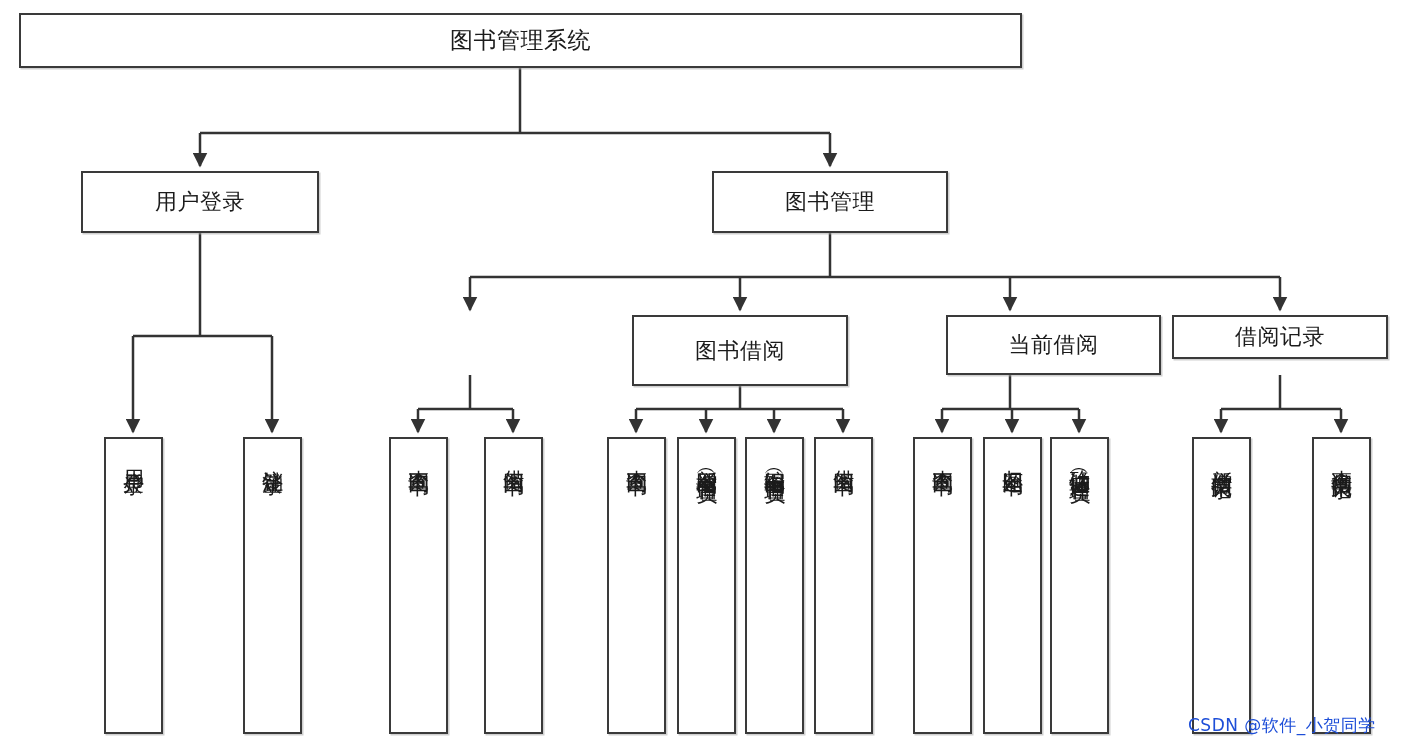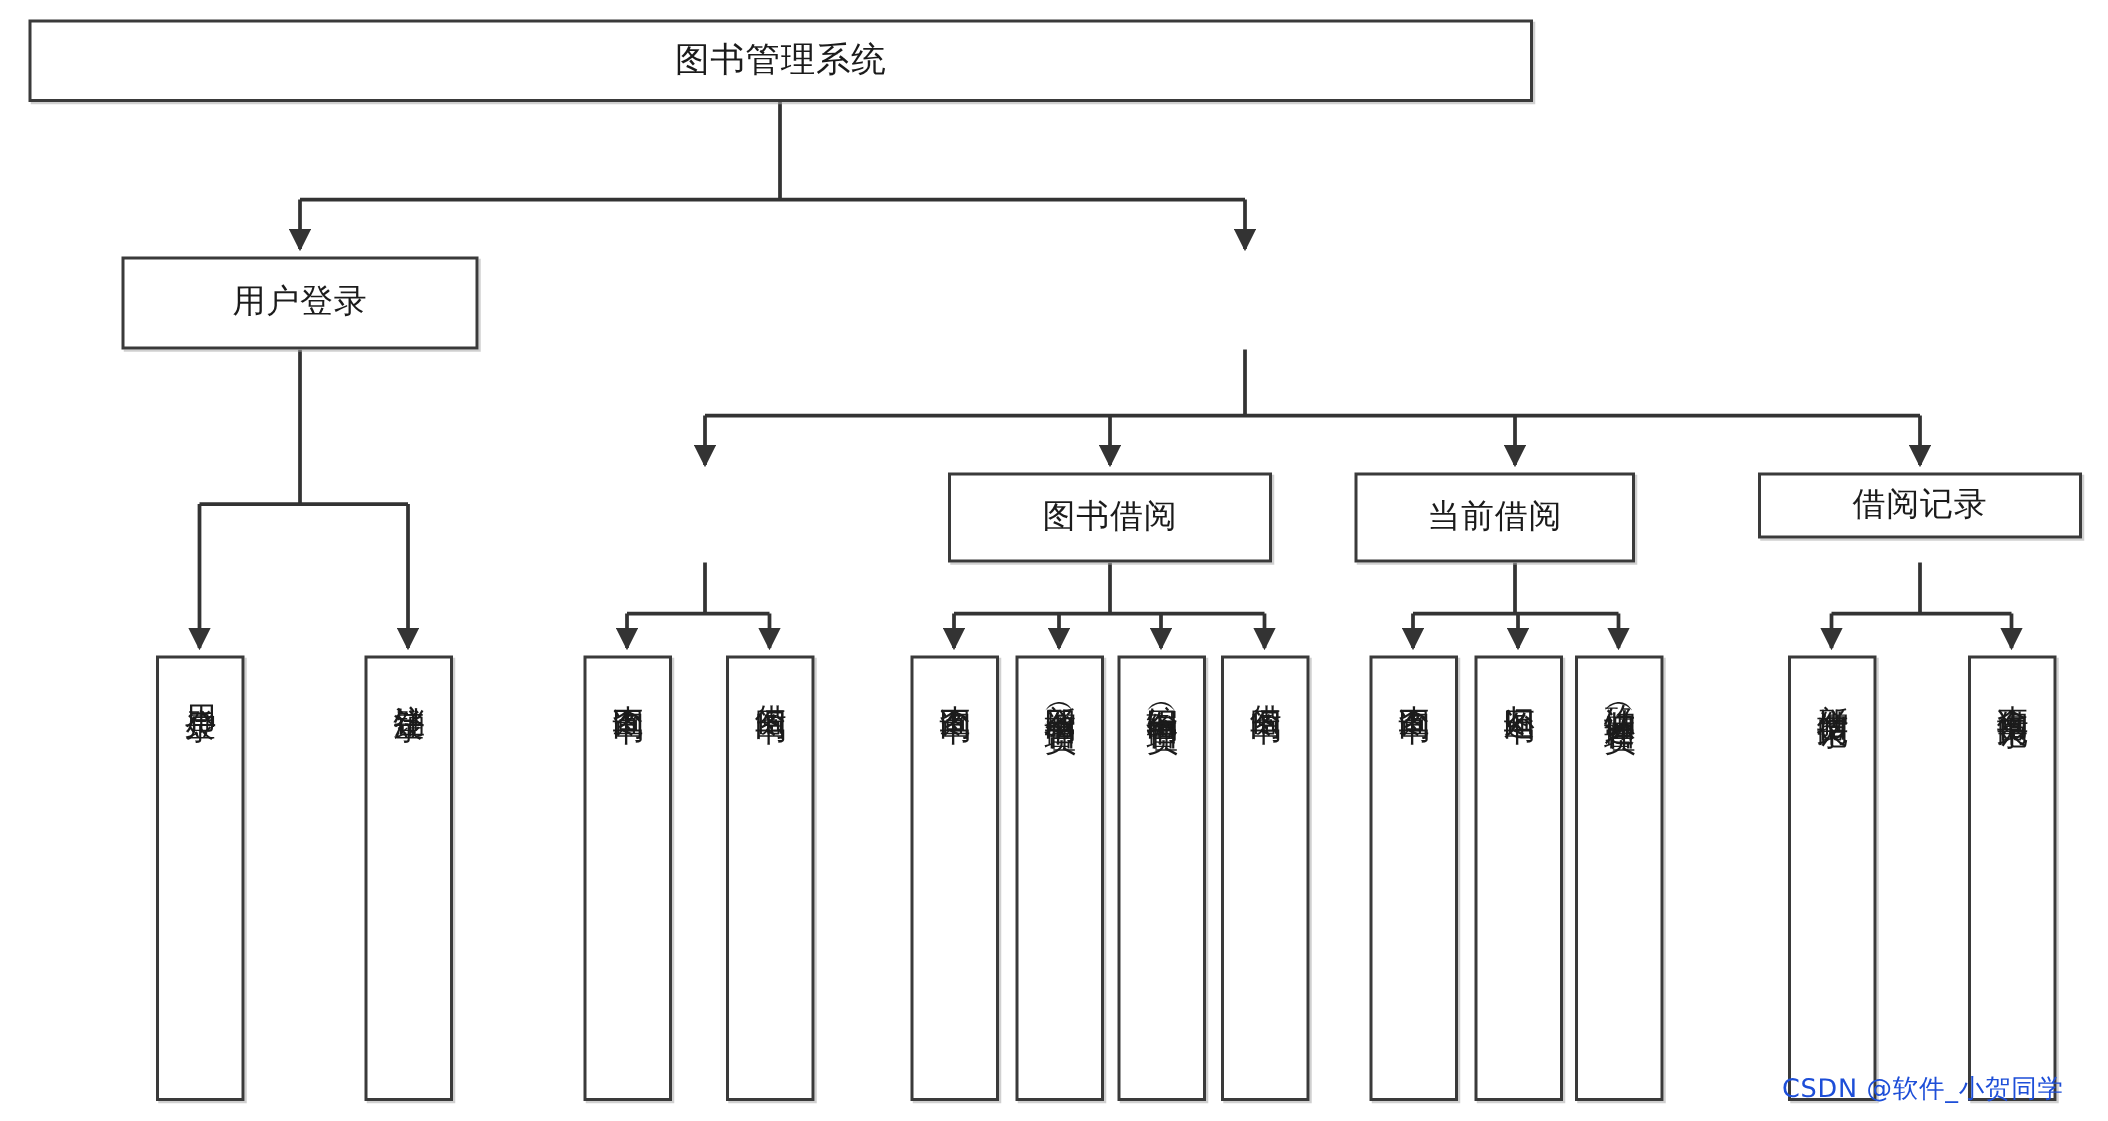--- a/index.html
+++ b/index.html
@@ -132,25 +132,28 @@
     </g>
   </svg>
 
   <div class="node h root" style="left:19px; top:13px; width:1003px; height:55px;">
     <span class="node-label">图书管理系统</span>
   </div>
 
   <div class="node h" style="left:81px; top:171px; width:238px; height:62px;">
     <span class="node-label">用户登录</span>
   </div>
-
-  <div class="node h" style="left:632px; top:315px; width:216px; height:60px;">
+  <div class="node h" style="left:712px; top:171px; width:236px; height:62px;">
+    <span class="node-label">图书管理</span>
+  </div>
+
+  <div class="node h" style="left:632px; top:315px; width:216px; height:71px;">
     <span class="node-label">图书借阅</span>
   </div>
-  <div class="node h" style="left:903px; top:315px; width:187px; height:60px;">
+  <div class="node h" style="left:946px; top:315px; width:215px; height:60px;">
     <span class="node-label">当前借阅</span>
   </div>
   <div class="node h" style="left:1172px; top:315px; width:216px; height:44px;">
     <span class="node-label">借阅记录</span>
   </div>
 
   <div class="node v" style="left:104px; top:437px; width:59px; height:297px;">
     <span class="node-label">用户登录</span>
   </div>
   <div class="node v" style="left:243px; top:437px; width:59px; height:297px;">

